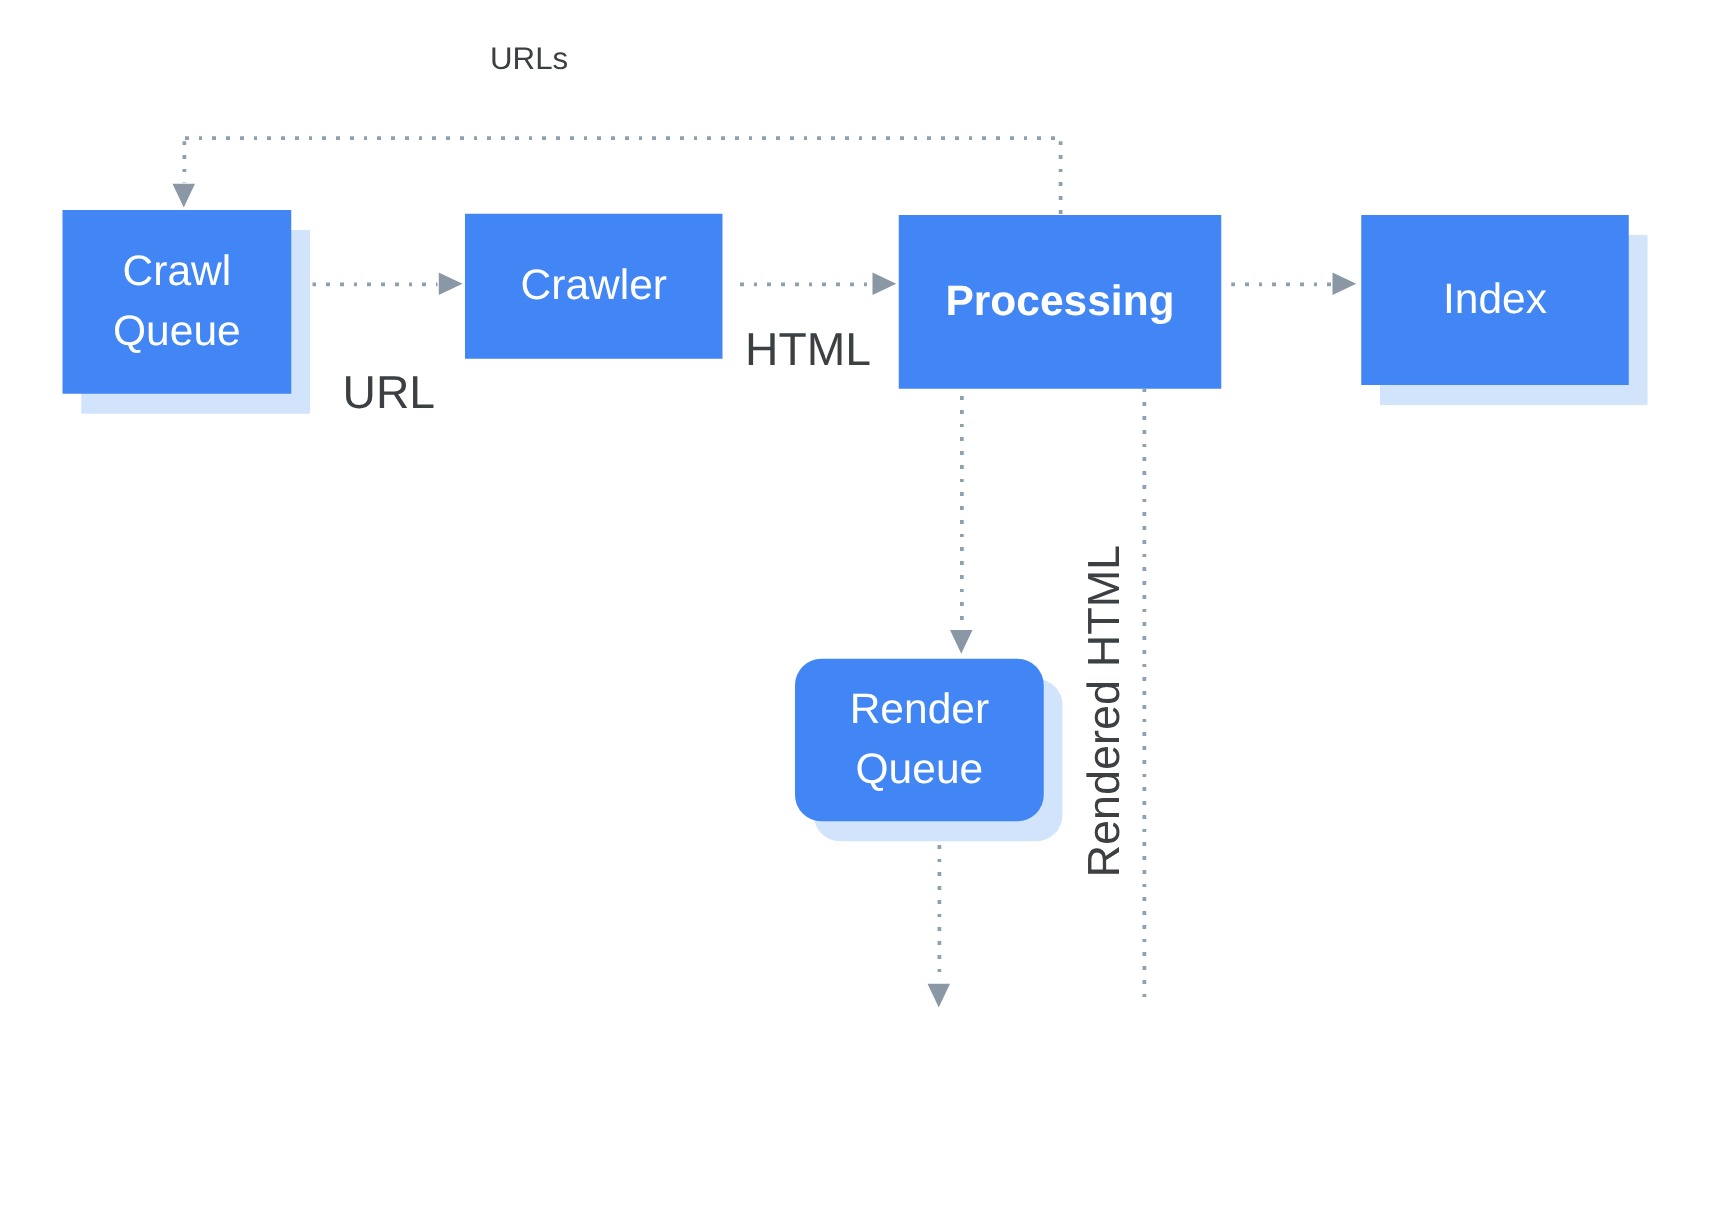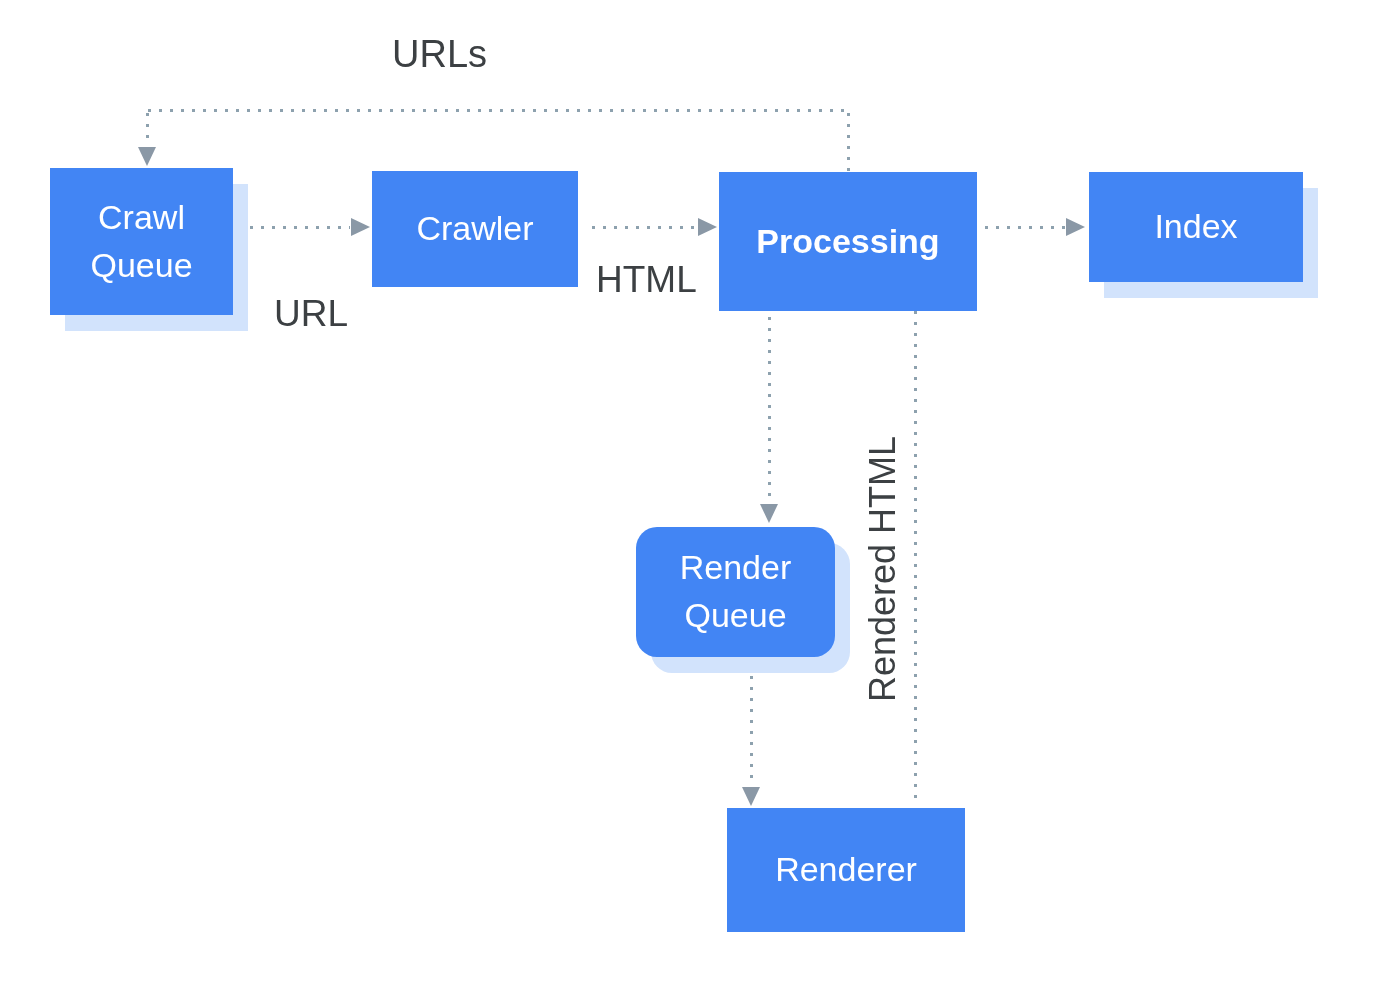--- a/index.html
+++ b/index.html
@@ -75,21 +75,21 @@
     font-size: 36px;
     display: flex;
     align-items: center;
     justify-content: center;
   }
 
   
   #n-crawl-queue  { left: 50px;   top: 168px; width: 183px; height: 147px; }
   #n-crawler      { left: 372px;  top: 171px; width: 206px; height: 116px; }
   #n-processing   { left: 719px;  top: 172px; width: 258px; height: 139px; font-weight: bold; }
-  #n-index        { left: 1089px; top: 172px; width: 214px; height: 110px; }
+  #n-index        { left: 1089px; top: 172px; width: 214px; height: 136px; }
   #n-render-queue { left: 636px;  top: 527px; width: 199px; height: 130px; border-radius: 21px; }
   #n-renderer     { left: 727px;  top: 808px; width: 238px; height: 124px; }
 
   
   #e-urls-h       { left: 148px; top: 109px; width: 702px; }
   #e-urls-left-v  { left: 146px; top: 113px; height: 33px; }
   #e-urls-right-v { left: 847px; top: 113px; height: 59px; }
   #a-urls-down    { left: 138px; top: 147px; }
   #e-url-h        { left: 250px; top: 226px; width: 100px; }
   #a-url-right    { left: 351px; top: 218px; }
@@ -98,21 +98,21 @@
   #e-index-h      { left: 985px; top: 226px; width: 80px;  }
   #a-index-right  { left: 1066px; top: 218px; }
   #e-proc-rq-v    { left: 768px; top: 295px; height: 207px; }
   #a-proc-rq-down { left: 760px; top: 504px; }
   #e-rq-rend-v    { left: 750px; top: 676px; height: 109px; }
   #a-rq-rend-down { left: 742px; top: 787px; }
   #e-rendered-v   { left: 914px; top: 311px; height: 494px; }
   #a-rendered-up  { left: 906px; top: 291px; }
 
   
-  #l-urls  { left: 392px; top: 33px; font-size: 38px; }
+  #l-urls  { left: 392px; top: 33px; font-size: 25px; }
   #l-url   { left: 274px; top: 261px; margin-top: 32px; }
   #l-html  { left: 596px; top: 259px; }
   #l-rendered-html { left: 861px; top: 423px; height: 292px; width: 44px; }
 </style>
 </head>
 <body>
 
 <div class="canvas">
 
   <div class="hline" id="e-urls-h"></div>
@@ -140,15 +140,14 @@
 
   <div class="vline" id="e-rendered-v"></div>
   <div class="arrow up" id="a-rendered-up"></div>
   <div class="edge-label vertical" id="l-rendered-html">Rendered HTML</div>
 
   <div class="node shadowed" id="n-crawl-queue">Crawl Queue</div>
   <div class="node" id="n-crawler">Crawler</div>
   <div class="node" id="n-processing">Processing</div>
   <div class="node shadowed" id="n-index">Index</div>
   <div class="node shadowed" id="n-render-queue">Render Queue</div>
-  <div class="node" id="n-renderer">Renderer</div>
 
 </div>
 
 </body></html>

